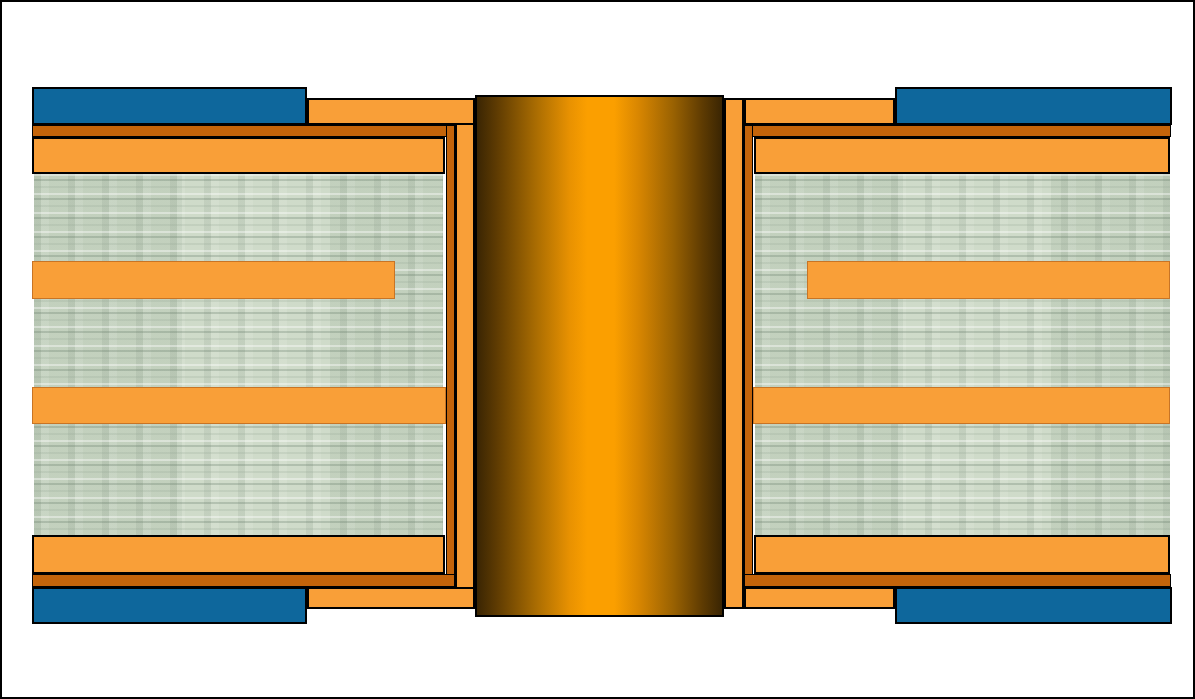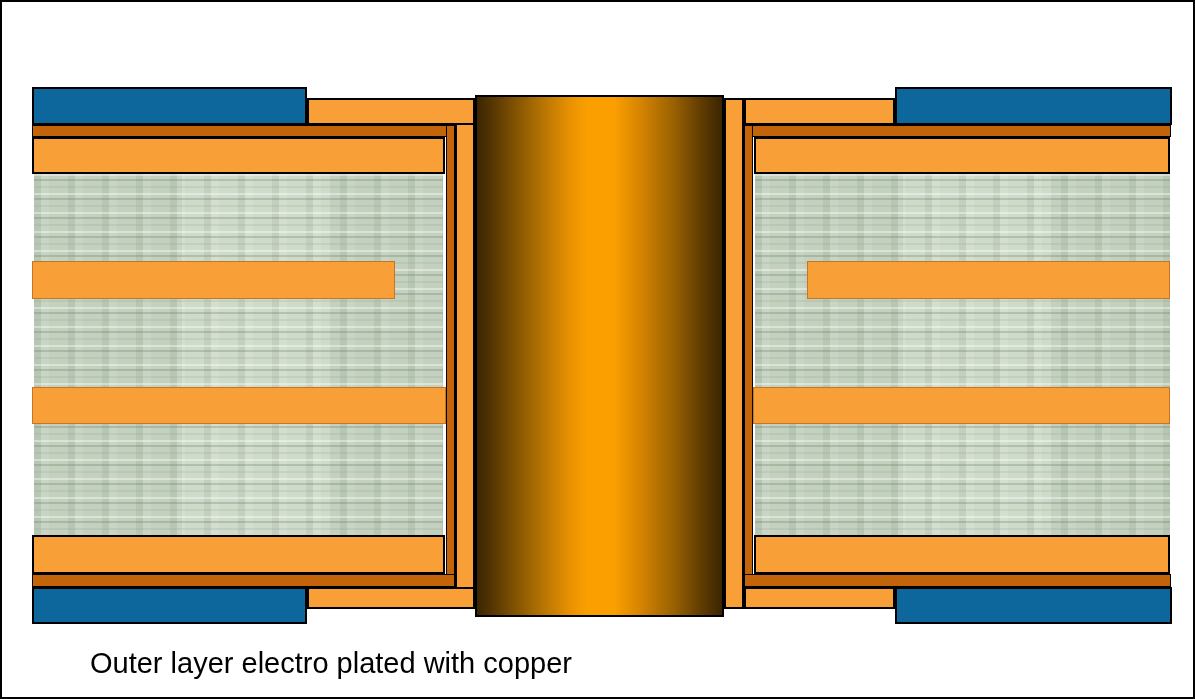--- a/index.html
+++ b/index.html
@@ -87,15 +87,14 @@
   <div class="abs foil" style="left:752px;top:533px;width:416px;height:39px;"></div>
 
   <div class="abs core" style="left:753px;top:172px;width:415px;height:361px;"></div>
 
   <div class="abs trace" style="left:805px;top:259px;width:363px;height:38px;"></div>
   <div class="abs trace" style="left:751px;top:385px;width:417px;height:37px;"></div>
 
   <div class="abs blue" style="left:893px;top:85px;width:277px;height:38px;"></div>
   <div class="abs blue" style="left:893px;top:585px;width:277px;height:37px;"></div>
 
-  <div class="caption">Outer layer electro plated with copper</div>
 
 </div>
 
 </body></html>

